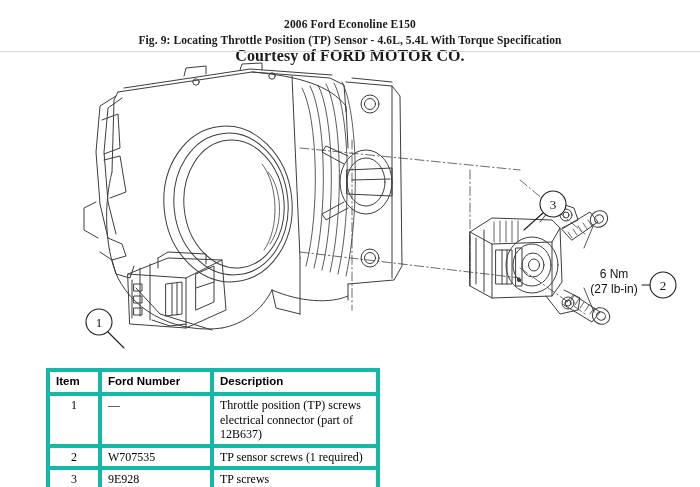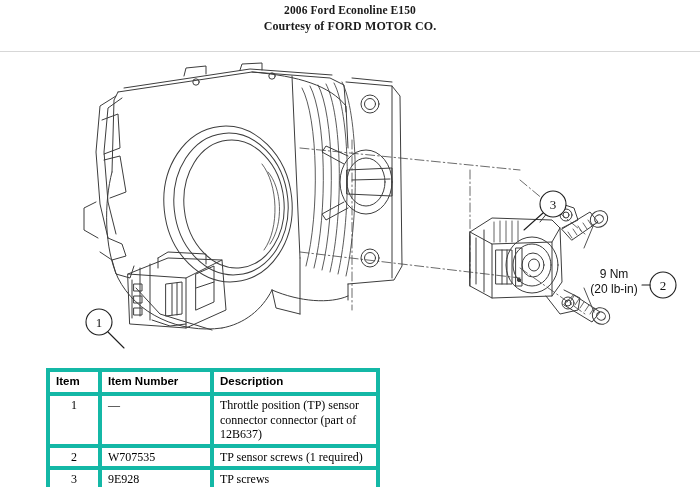--- a/index.html
+++ b/index.html
@@ -23,23 +23,23 @@
     top: 0;
     width: 700px;
     text-align: center;
   }
   .header-line {
     font-family: "Liberation Serif", serif;
     font-weight: bold;
     color: #1a1a1a;
     letter-spacing: 0.1px;
   }
-  .hdr-1 { font-size: 11.5px; line-height: 15px; padding-top: 3px; }
+  .hdr-1 { font-size: 11.5px; line-height: 15px; padding-top: 17px; }
   .hdr-2 { font-size: 11.5px; line-height: 16px; }
-  .hdr-3 { font-size: 12px;   line-height: 16px; }
+  .hdr-3 { font-size: 16px;   line-height: 16px; }
 
   .header-rule {
     position: absolute;
     left: 0;
     top: 51px;
     width: 700px;
     height: 1px;
     background: #d7d7d7;
   }
 
@@ -106,20 +106,21 @@
   .col-part  { width: 96px; }
   .col-desc  { width: 150px; margin-left: 32px; }
   td.col-item { text-align: center; }
   .dash-cell { letter-spacing: 0px; }
 </style>
 </head>
 <body>
 
 <div class="header">
   <div class="header-line hdr-1">2006 Ford Econoline E150</div>
+  <div class="header-line hdr-2">Fig. 9: Locating Throttle Position (TP) Sensor - 4.6L, 5.4L With Torque Specification</div>
   <div class="header-line hdr-3">Courtesy of FORD MOTOR CO.</div>
 </div>
 <div class="header-rule"></div>
 
 <div class="figure">
 <svg width="700" height="310" viewBox="0 0 700 310" xmlns="http://www.w3.org/2000/svg">
   <g fill="none" stroke="#3d3d3d" stroke-width="1" stroke-linecap="round" stroke-linejoin="round">
 
     <g stroke="#5a5a5a" stroke-width="0.9" stroke-dasharray="9 3 1.5 3">
       <path d="M300 96 L520 118"></path>
@@ -312,38 +313,38 @@
   <g font-family="Liberation Serif, serif" font-size="13" fill="#111111" text-anchor="middle">
     <text x="99" y="275">1</text>
     <text x="553" y="157">3</text>
     <text x="663" y="238">2</text>
   </g>
 </svg>
 
   <div class="fig-id">N0014674</div>
 
   <div class="torque-label">
-    <div>9 Nm</div>
-    <div>(20 lb-in)</div>
+    <div>6 Nm</div>
+    <div>(27 lb-in)</div>
   </div>
 </div>
 
 <table class="parts-table">
   <thead>
     <tr>
       <th class="col-item">Item</th>
-      <th class="col-part">Item Number</th>
+      <th class="col-part">Ford Number</th>
       <th class="col-desc">Description</th>
     </tr>
   </thead>
   <tbody>
     <tr>
       <td class="col-item">1</td>
       <td class="col-part dash-cell">—</td>
-      <td class="col-desc">Throttle position (TP) sensor connector connector (part of 12B637)</td>
+      <td class="col-desc">Throttle position (TP) screws electrical connector (part of 12B637)</td>
     </tr>
     <tr>
       <td class="col-item">2</td>
       <td class="col-part">W707535</td>
       <td class="col-desc">TP sensor screws (1 required)</td>
     </tr>
     <tr>
       <td class="col-item">3</td>
       <td class="col-part">9E928</td>
       <td class="col-desc">TP screws</td>

